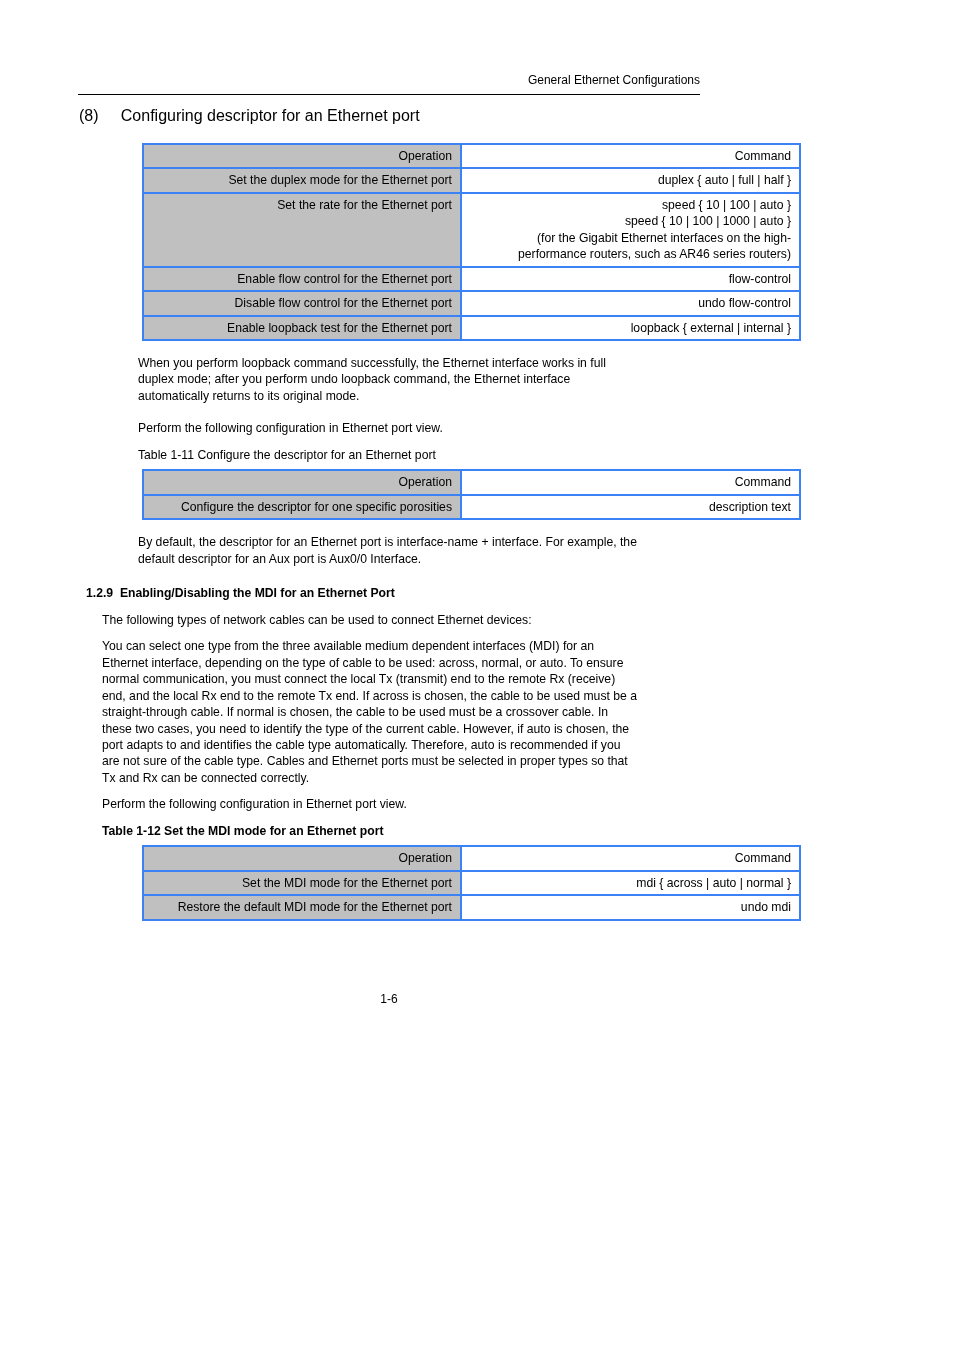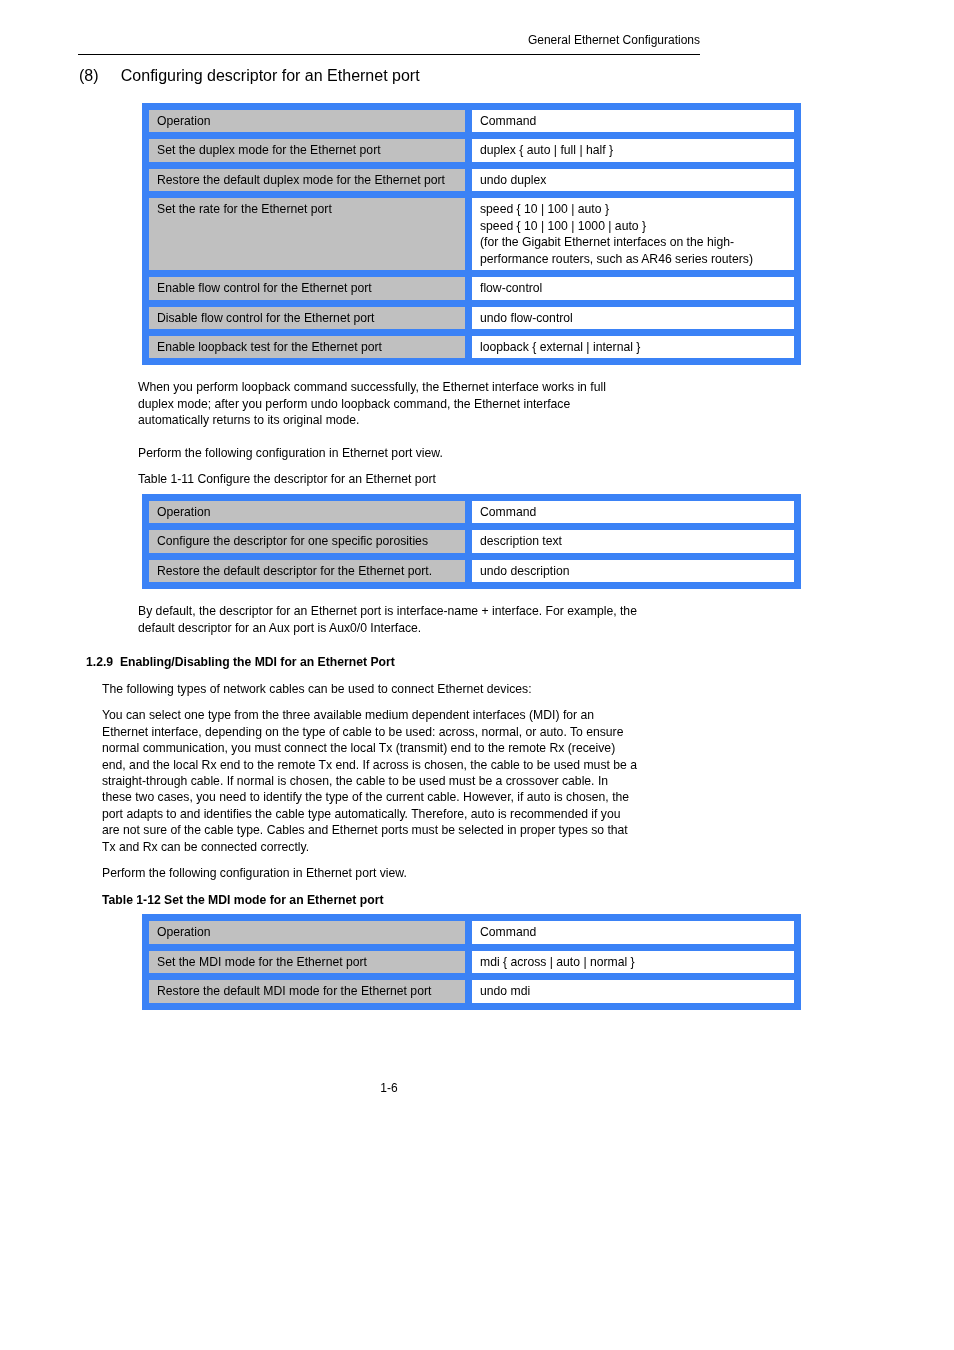--- a/index.html
+++ b/index.html
@@ -8,21 +8,21 @@
     padding: 0;
     background: #fff;
     font-family: Arial, Helvetica, sans-serif;
     color: #000;
     font-size: 12.2px;
     line-height: 1.35;
   }
   .page {
     box-sizing: border-box;
     width: 778px;
-    padding: 32px 78px 40px 78px;
+    padding: 72px 78px 40px 78px;
   }
   .running-header {
     font-size: 12px;
     padding-bottom: 4px;
   }
   hr.rule {
     border: none;
     border-top: 1.2px solid #000;
     margin: 2px 0 10px 0;
   }
@@ -34,24 +34,24 @@
     margin: 0 60px 10px 60px;
     font-size: 12.2px;
   }
   table.spec {
     border-collapse: collapse;
     width: 659px;
     margin: 6px 0 14px 64px;
     font-size: 12.2px;
   }
   table.spec td, table.spec th {
-    border: 7px solid #3b82f6;
+    border: 2px solid #3b82f6;
     padding: 3px 8px;
     vertical-align: top;
-    text-align: left;
+    text-align: right;
     font-weight: normal;
   }
   table.spec th {
     background: #c0c0c0;
     width: 300px;
   }
   ul.bullets {
     list-style: none;
     padding: 0;
     margin: 4px 0 14px 24px;
@@ -90,24 +90,20 @@
   <tbody>
         <tr>
           <th>Operation</th>
           <td>Command</td>
         </tr>
   <tr>
           <th>Set the duplex mode for the Ethernet port</th>
           <td>duplex { auto | full | half }</td>
         </tr>
   <tr>
-          <th>Restore the default duplex mode for the Ethernet port</th>
-          <td>undo duplex</td>
-        </tr>
-  <tr>
           <th>Set the rate for the Ethernet port</th>
           <td style="white-space:pre-line;">speed { 10 | 100 | auto }
 speed { 10 | 100 | 1000 | auto }
 (for the Gigabit Ethernet interfaces on the high-performance routers, such as AR46 series routers)</td>
         </tr>
   <tr>
           <th>Enable flow control for the Ethernet port</th>
           <td>flow-control</td>
         </tr>
   <tr>
@@ -128,24 +124,20 @@
 <p class="body-text" style="font-weight:normal; margin-bottom:0;">Table 1-11 Configure the descriptor for an Ethernet port</p>
 <table class="spec">
   <tbody>
         <tr>
           <th>Operation</th>
           <td>Command</td>
         </tr>
   <tr>
           <th>Configure the descriptor for one specific porosities</th>
           <td>description text</td>
-        </tr>
-  <tr>
-          <th>Restore the default descriptor for the Ethernet port.</th>
-          <td>undo description</td>
         </tr>
 </tbody>
     </table>
 
 <p class="body-text" style="margin-bottom:18px;">By default, the descriptor for an Ethernet port is interface-name + interface. For example, the default descriptor for an Aux port is Aux0/0 Interface.</p>
 
 <p class="body-text" style="margin-left:8px; margin-right:0; font-weight:bold;">1.2.9&nbsp;&nbsp;Enabling/Disabling the MDI for an Ethernet Port</p>
 
 <p class="body-text" style="margin-left:24px;">The following types of network cables can be used to connect Ethernet devices:</p>
 

